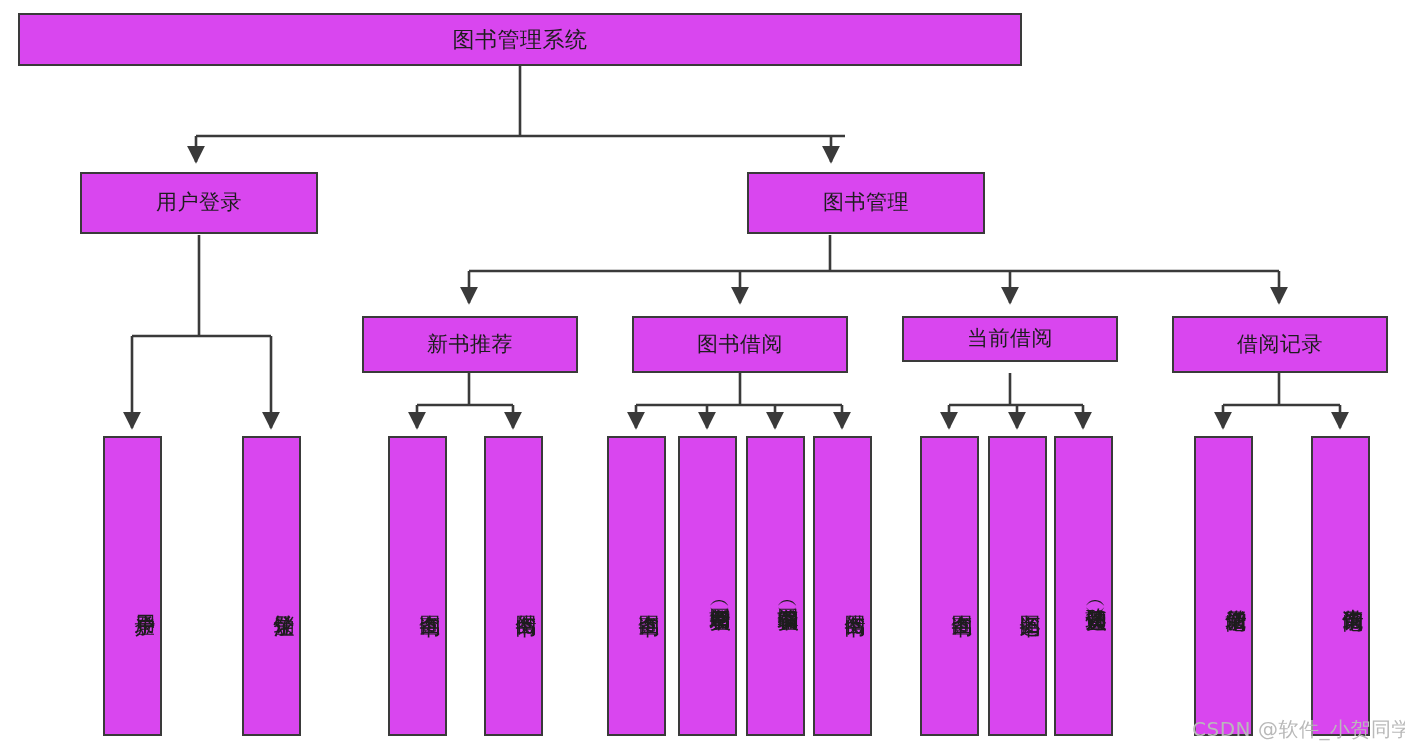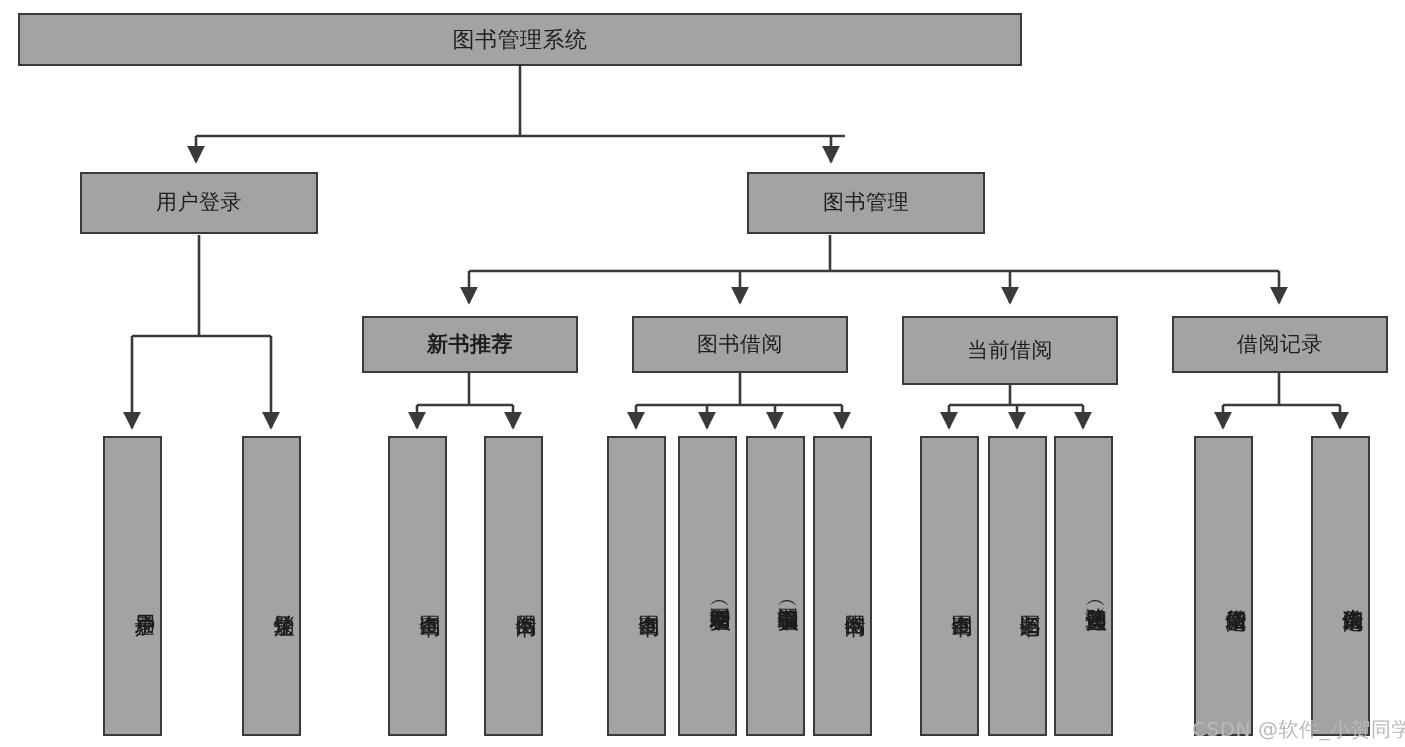--- a/index.html
+++ b/index.html
@@ -22,21 +22,21 @@
     left: 0;
     top: 0;
     width: 1405px;
     height: 747px;
     pointer-events: none;
   }
   .node {
     position: absolute;
     box-sizing: border-box;
     border: 2px solid #3a3a3a;
-    background: #a3a3a3;
+    background: #d946ef;
     display: flex;
     align-items: center;
     justify-content: center;
     color: #1d1d1d;
     letter-spacing: 0.5px;
   }
   .node.horiz {
     font-size: 21px;
     line-height: 1.2;
   }
@@ -124,27 +124,27 @@
     <span>图书管理系统</span>
   </div>
 
   <div class="node horiz" style="left:80px; top:172px; width:238px; height:62px;">
     <span>用户登录</span>
   </div>
   <div class="node horiz" style="left:712px; top:172px; width:238px; height:62px;margin-left:35px;">
     <span>图书管理</span>
   </div>
 
-  <div class="node horiz" style="left:362px; top:316px; width:216px; height:57px;font-weight:bold;">
+  <div class="node horiz" style="left:362px; top:316px; width:216px; height:57px;">
     <span>新书推荐</span>
   </div>
   <div class="node horiz" style="left:632px; top:316px; width:216px; height:57px;justify-content:center;">
     <span>图书借阅</span>
   </div>
-  <div class="node horiz" style="left:902px; top:316px; width:216px; height:69px;">
+  <div class="node horiz" style="left:902px; top:316px; width:216px; height:46px;">
     <span>当前借阅</span>
   </div>
   <div class="node horiz" style="left:1172px; top:316px; width:216px; height:57px;">
     <span>借阅记录</span>
   </div>
 
   <div class="node vert" style="left:103px; top:436px; width:59px; height:300px;">
     <span>用户登录</span>
   </div>
   <div class="node vert" style="left:242px; top:436px; width:59px; height:300px;">

